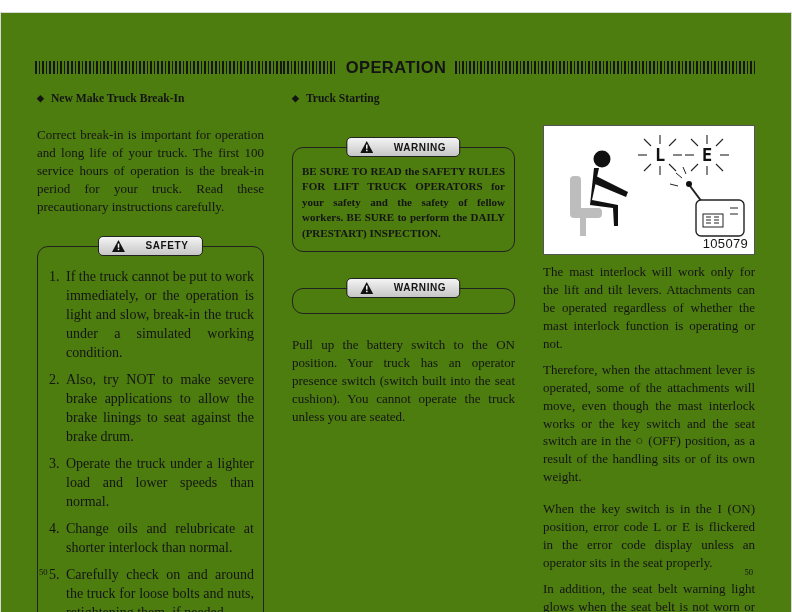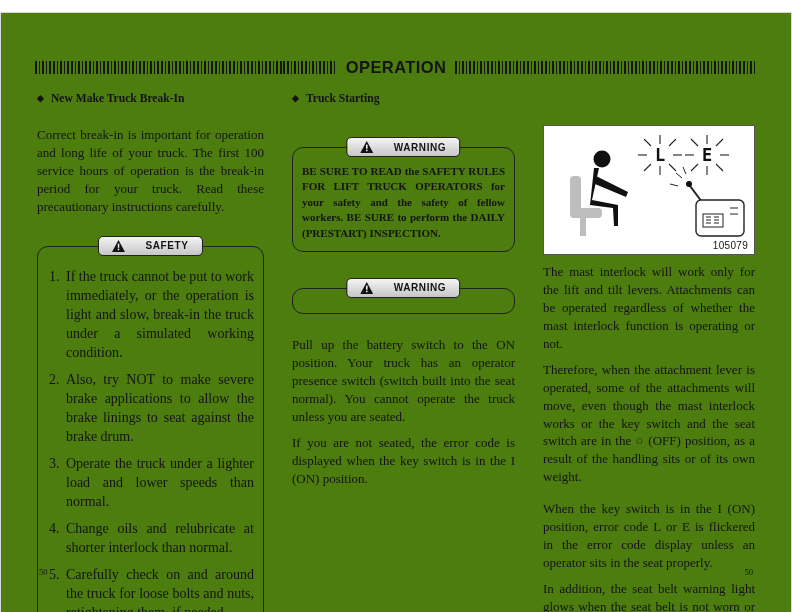--- a/index.html
+++ b/index.html
@@ -37,21 +37,21 @@
   ol.caution-list li { counter-increment:item; position:relative; padding-left:19px;
     font-size:14px; line-height:1.36; text-align:justify; margin-bottom:8px; }
   ol.caution-list li:last-child { margin-bottom:2px; }
   ol.caution-list li::before { content:counter(item) "."; position:absolute; left:2px; }
   
   .after-warn { margin-top:22px; }
   .after-warn p { margin-bottom:8px; }
   
   .figure { border:1px solid #555; height:130px; position:relative; margin-top:4px; background:#fff; }
   .figure-num { position:absolute; bottom:3px; right:6px;
-    font-family:"Liberation Sans", sans-serif; font-size:10px; letter-spacing:.3px; }
+    font-family:"Liberation Sans", sans-serif; font-size:13px; letter-spacing:.3px; }
   .col3 .body-text { margin-top:8px; }
   .col3 .gap { margin-top:14px; }
   
   .page-num { position:absolute; bottom:46px; font-size:8.6px;text-align:center; }
   .page-num.left { left:38px; } .page-num.right { right:38px; }
   .tri { flex:0 0 auto; }
 </style>
 </head>
 <body>
 
@@ -116,22 +116,21 @@
           <svg class="tri" width="13" height="12" viewBox="0 0 13 12" aria-hidden="true">
             <path d="M6.5 0 L13 12 H0 Z" fill="#111"></path>
             <rect x="5.8" y="3.6" width="1.5" height="4.1" fill="#fff"></rect>
             <rect x="5.8" y="8.7" width="1.5" height="1.5" fill="#fff"></rect>
           </svg>
           <span>WARNING</span>
         </div>
       </div>
 
       <div class="body-text after-warn">
-        <p>Pull up the battery switch to the ON position. Your truck has an operator presence switch (switch built into the seat normal). You cannot operate the truck unless you are seated.</p>
-        <p>If you are not seated, the error code is displayed when the key switch is in the I (ON) position.</p>
+        <p>Pull up the battery switch to the ON position. Your truck has an operator presence switch (switch built into the seat cushion). You cannot operate the truck unless you are seated.</p>
       </div>
     </div>
 
     <div class="col3">
       <div class="figure" style="margin-top:33px;">
         <svg width="210" height="128" viewBox="0 0 210 128" aria-hidden="true">
 
           <rect x="26" y="50" width="11" height="38" rx="4" fill="#bdbdbd"></rect>
           <rect x="26" y="82" width="32" height="10" rx="4" fill="#bdbdbd"></rect>
           <rect x="36" y="92" width="6" height="18" fill="#bdbdbd"></rect>

